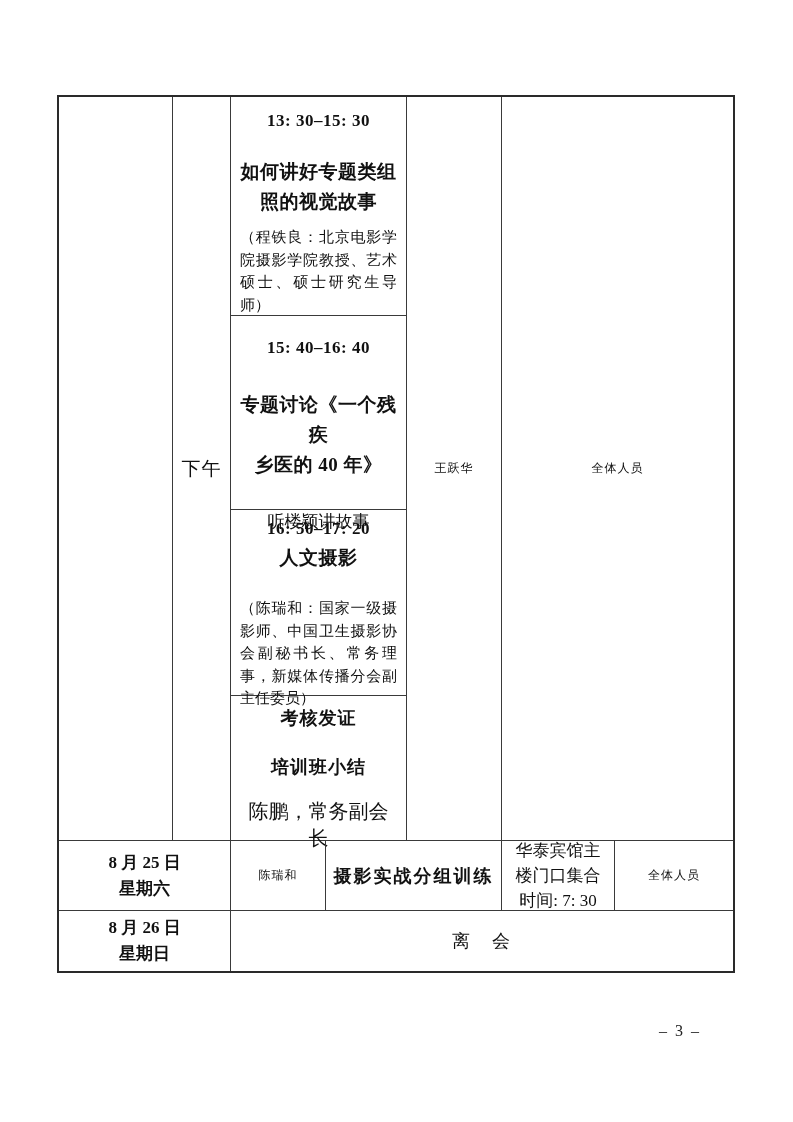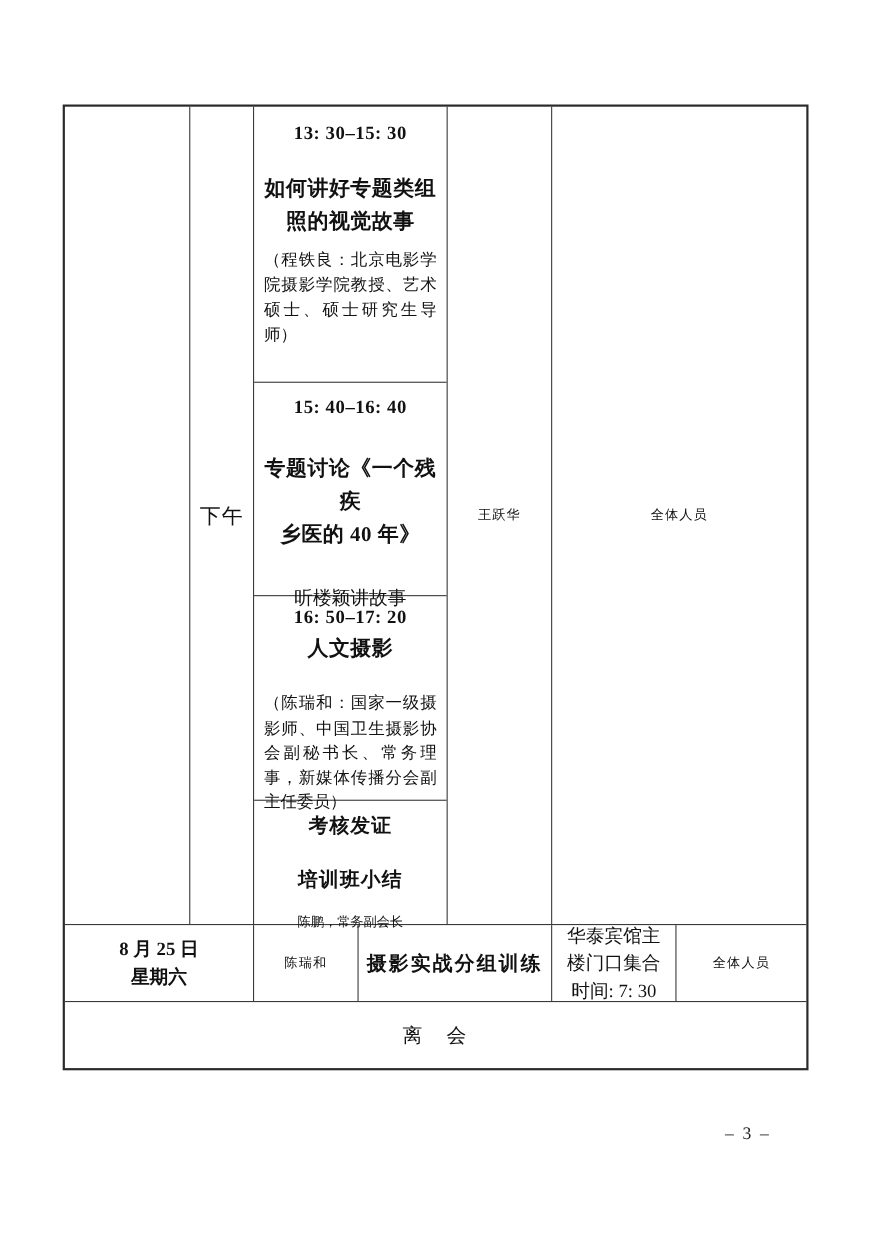--- a/index.html
+++ b/index.html
@@ -35,21 +35,21 @@
     display: flex; align-items: center; justify-content: center;
     text-align: center;
   }
   .preline { white-space: pre-line; }
   .sub {
     display: flex; flex-direction: column; align-items: center;
     text-align: center; padding: 14px 9px 6px 9px;
   }
   .sub + .sub { border-top: 1px solid #3a3a3a; }
   .s1 { height: 218px; }
-  .s2 { height: 194px; padding-top: 12px; margin-top: 32px; }
+  .s2 { height: 194px; padding-top: 22px; }
   .s3 { height: 186px; padding-top: 9px; }
   .s4 { height: 145px; padding-top: 12px; }
   .time {
     font-weight: bold; font-size: 17px; letter-spacing: 0.5px;
     white-space: nowrap;
   }
   .title {
     font-weight: bold; font-size: 19px; line-height: 30px;
     letter-spacing: 0.5px;
   }
@@ -62,21 +62,21 @@
     width: 100%;
   }
   .s1 .note { margin-top: 9px; }
   .s3 .note { margin-top: 24px; }
   .note-center {
     font-size: 17px; text-align: center; text-align-last: center;
     margin-top: 30px; width: 100%;
   }
   .cap { font-weight: bold; font-size: 18px; line-height: 20px; letter-spacing: 1px; }
   .cap2 { margin-top: 29px; }
-  .sig { font-size: 12px; margin-top: 21px; }
+  .sig { font-size: 20px; margin-top: 21px; }
   .period-label { font-size: 19px; letter-spacing: 1px; }
   .speaker-label, .part-label { font-size: 12px; letter-spacing: 1px; text-align: right; }
   .loc-label { font-size: 17px; line-height: 25px; }
   .date-label { font-weight: bold; font-size: 17px; line-height: 26px; }
   .activity-label { font-weight: bold; font-size: 18px; letter-spacing: 2px; }
   .dismiss-label { font-size: 18px; letter-spacing: 2px; }
   .pagenum {
     position: absolute; top: 1022px; right: 92px;
     font-size: 16px; letter-spacing: 2px; color: #222;
   }
@@ -139,20 +139,24 @@
         <span class="loc-label preline">华泰宾馆主
 楼门口集合
 时间: 7: 30</span>
       </div>
       <div class="cell c-part vcenter">
         <span class="part-label">全体人员</span>
       </div>
     </div>
 
     <div class="row r3">
+      <div class="cell c-date2 vcenter">
+        <span class="date-label preline">8 月 26 日
+星期日</span>
+      </div>
       <div class="cell c-rest vcenter">
         <span class="dismiss-label">离　会</span>
       </div>
     </div>
 
   </div>
 
   <div class="pagenum">– 3 –</div>
 </div>
 

